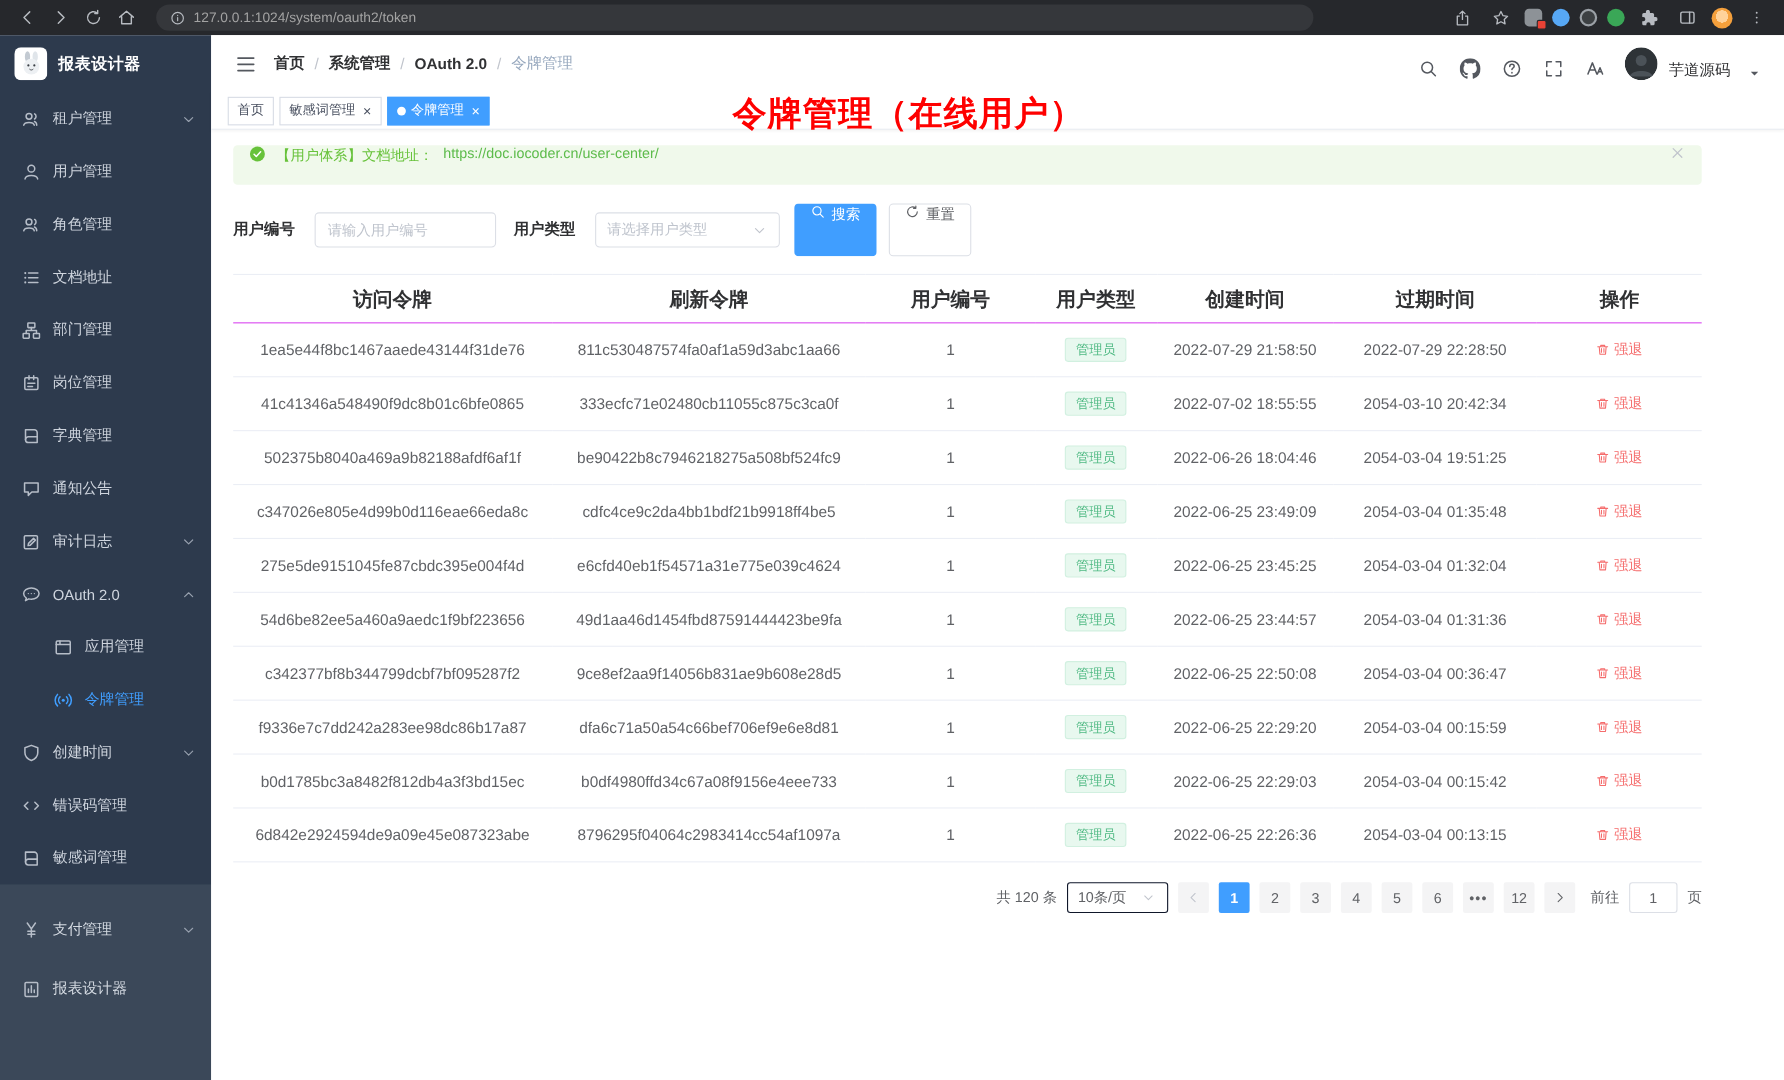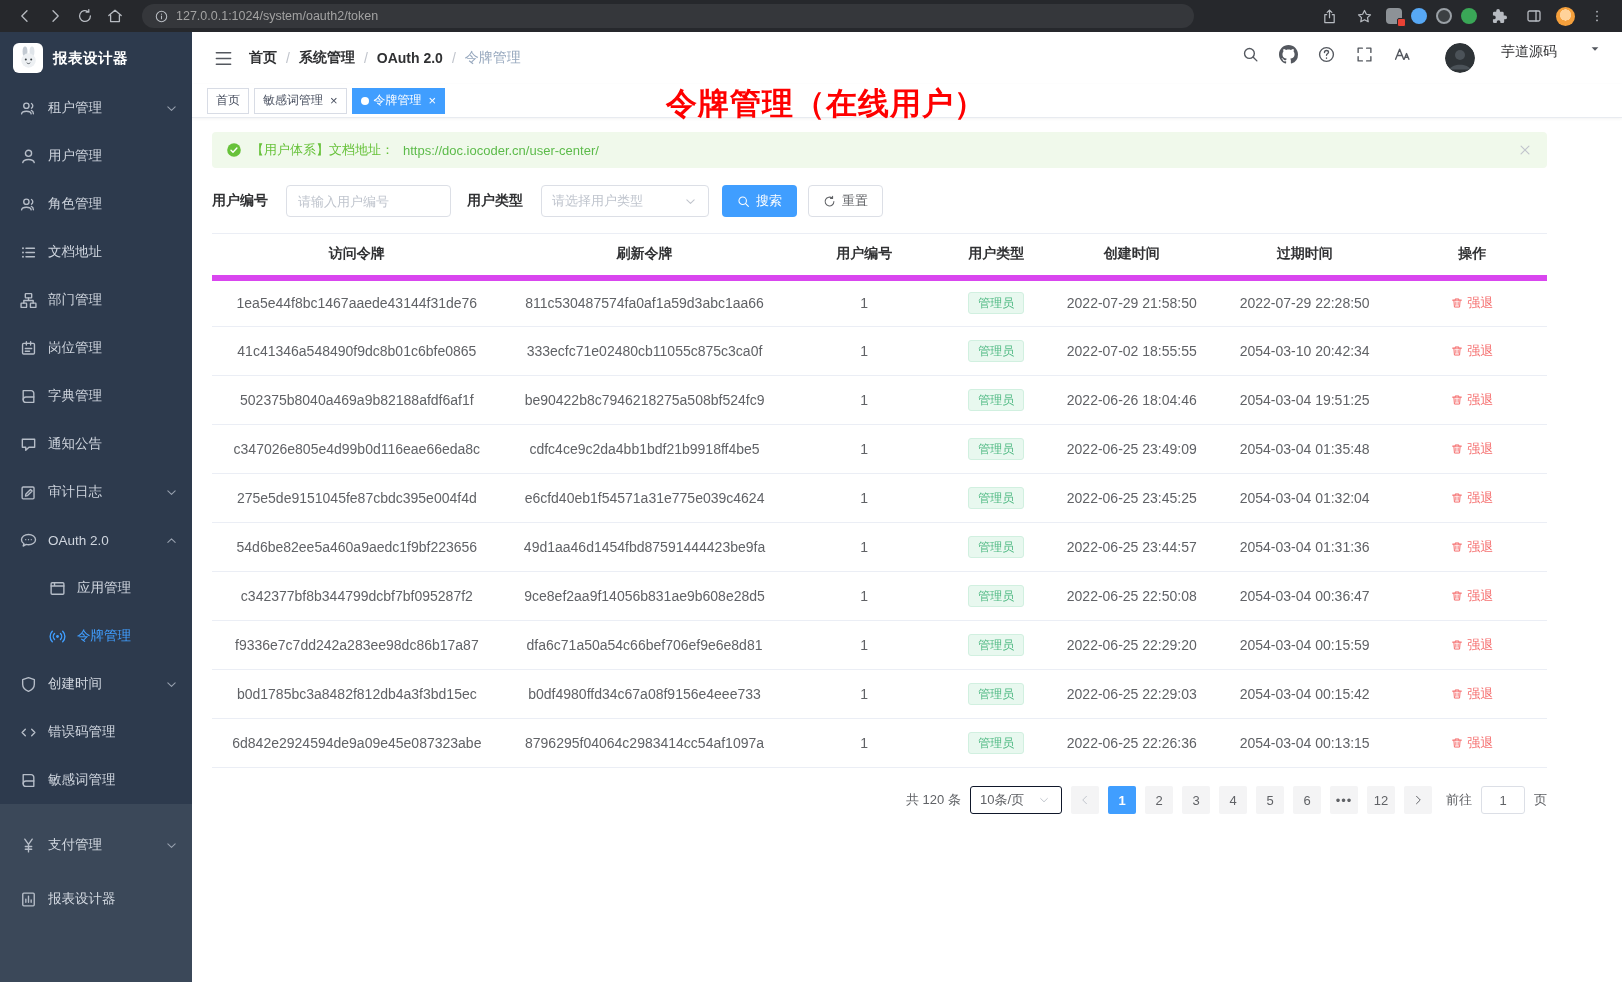--- a/index.html
+++ b/index.html
@@ -34,55 +34,55 @@
 .menu-bottom .menu-item{height:54px;color:#d4dae2}
 
 
 .main{position:absolute;left:192px;top:32px;right:0;bottom:0;background:#fff}
 .navbar{height:52px;display:flex;align-items:center;padding:0 20px}
 .nicon{width:22px;height:22px;display:flex;align-items:center;justify-content:center;color:#54585f;cursor:pointer}
 .breadcrumb{display:flex;align-items:center;gap:9px;margin-left:15px;font-size:14px}
 .bc-item{color:#303133;font-weight:600;cursor:pointer}
 .bc-item.last{color:#97a8be;font-weight:400;cursor:default}
 .bc-sep{color:#c0c4cc}
-.nav-actions{margin-left:auto;display:flex;align-items:flex-start;gap:32px}
+.nav-actions{margin-left:auto;display:flex;align-items:flex-end;gap:16px}
 .avatar{width:30px;height:30px;border-radius:50%;overflow:hidden;flex:none;cursor:pointer}
 .username{font-size:14px;color:#303133;margin-left:-6px;cursor:pointer}
 .caret{width:13px;color:#54585f;display:flex;cursor:pointer}
 
 
 .tabbar{height:34px;display:flex;align-items:center;gap:5px;padding:0 15px;border-bottom:1px solid #e8ebf0;box-shadow:0 1px 3px rgba(0,0,0,.05)}
 .tab{height:26px;display:inline-flex;align-items:center;gap:5px;padding:0 8px;border:1px solid #d8dce5;background:#fff;color:#495060;font-size:12px;cursor:pointer;white-space:nowrap}
 .tab.active{background:#409eff;border-color:#409eff;color:#fff}
 .tab .dot{width:8px;height:8px;border-radius:50%;background:#fff;flex:none}
 .tab .tx{font-size:13px;margin-left:2px;line-height:1}
 
 
 .annotation{position:absolute;left:666px;top:83px;font-size:31px;font-weight:600;color:#fe0000;letter-spacing:1px;z-index:60;white-space:nowrap}
 
 
 .content{width:1375px;padding:14px 20px 0}
-.alert{height:36px;background:#f0f9eb;border-radius:4px;display:flex;align-items:center;gap:9px;padding:0 14px;font-size:13px;color:#67c23a}
+.alert{height:36px;background:#f0f9eb;border-radius:4px;display:flex;gap:9px;padding:0 14px;font-size:13px;color:#67c23a}
 .alert-link{color:#5cbb4a;text-decoration:none;cursor:pointer}
 .alert-close{margin-left:auto;color:#c0c4cc;width:15px;display:flex;cursor:pointer}
 
 .filter{display:flex;align-items:center;margin-top:17px;font-size:14px}
 .flabel{font-weight:700;color:#303133;margin-right:18px;white-space:nowrap}
 .flabel.l2{margin-left:16px}
 .finput{width:165px;height:32px;border:1px solid #dcdfe6;border-radius:4px;padding:0 11px;font-size:13px;color:#606266;outline:none}
 .finput::placeholder{color:#bfc4cd}
 .fselect{width:168px;height:32px;border:1px solid #dcdfe6;border-radius:4px;display:flex;align-items:center;justify-content:space-between;padding:0 10px;font-size:13px;color:#bfc4cd;cursor:pointer}
 .sicon{color:#c0c4cc;width:14px;display:flex}
-.btn{height:32px;display:inline-flex;align-items:center;gap:6px;padding:0 14px;border-radius:4px;border:1px solid transparent;font-size:13px;cursor:pointer;background:#fff}
+.btn{height:48px;display:inline-flex;gap:6px;padding:0 14px;border-radius:4px;border:1px solid transparent;font-size:13px;cursor:pointer;background:#fff}
 .btn.primary{background:#409eff;color:#fff;margin-left:13px}
 .btn.plain{border-color:#dcdfe6;color:#606266;margin-left:11px}
 .btn .ic{display:flex}
 
 .table{width:100%;border-collapse:collapse;margin-top:16px}
-.table th{height:44px;font-size:14px;color:#303133;font-weight:700;text-align:center;border-top:1px solid #ebeef5;border-bottom:6px solid #d946ef;white-space:nowrap}
+.table th{height:44px;font-size:18px;color:#303133;font-weight:700;text-align:center;border-top:1px solid #ebeef5;border-bottom:1px solid #d946ef;white-space:nowrap}
 .table td{height:49px;font-size:14px;color:#606266;text-align:center;border-bottom:1px solid #ebeef5;white-space:nowrap}
 .tag{display:inline-block;background:#e8f8ef;border:1px solid #d1f0e0;color:#4fb983;font-size:12px;line-height:20px;padding:0 9px;border-radius:3px}
 .danger{color:#f56c6c;font-size:13px;display:inline-flex;align-items:center;gap:4px;cursor:pointer;text-decoration:none}
 
 .pager{display:flex;align-items:center;justify-content:flex-end;gap:9px;margin-top:18px;font-size:13px;color:#606266}
 .psize{height:28px;border:1px solid #0f172a;border-radius:3px;display:flex;align-items:center;gap:14px;padding:0 9px;color:#606266;cursor:pointer}
 .pg{min-width:28px;height:28px;border:none;border-radius:2px;background:#f4f4f5;color:#606266;font-size:13px;display:inline-flex;align-items:center;justify-content:center;cursor:pointer}
 .pg.active{background:#409eff;color:#fff;font-weight:700}
 .pg.more{letter-spacing:1px}
 .pg.nav .ar{display:flex}

